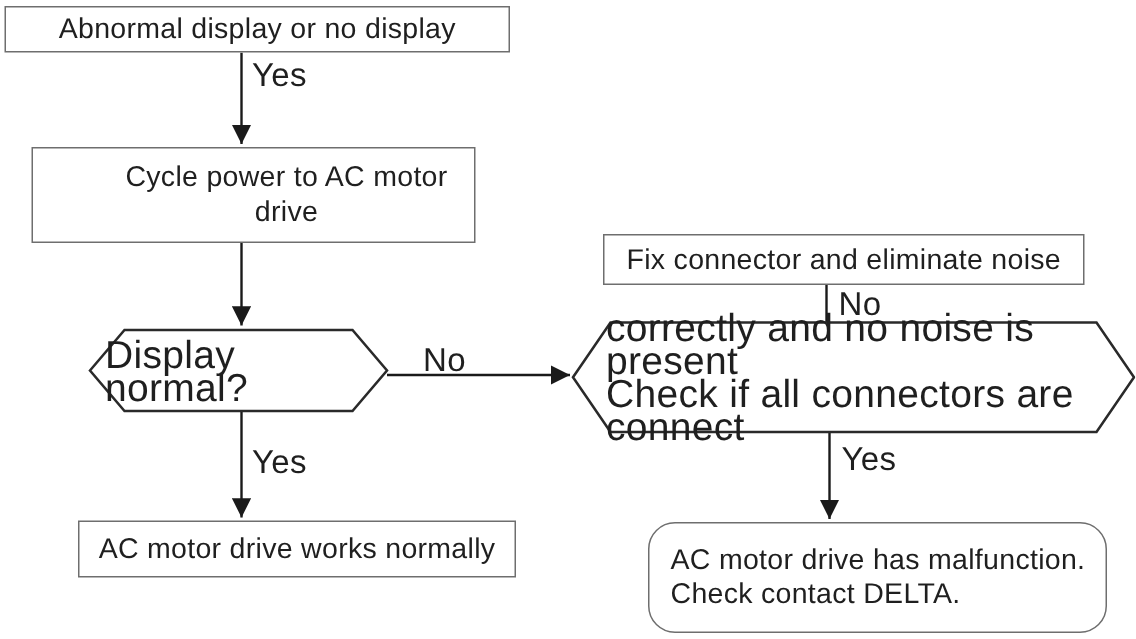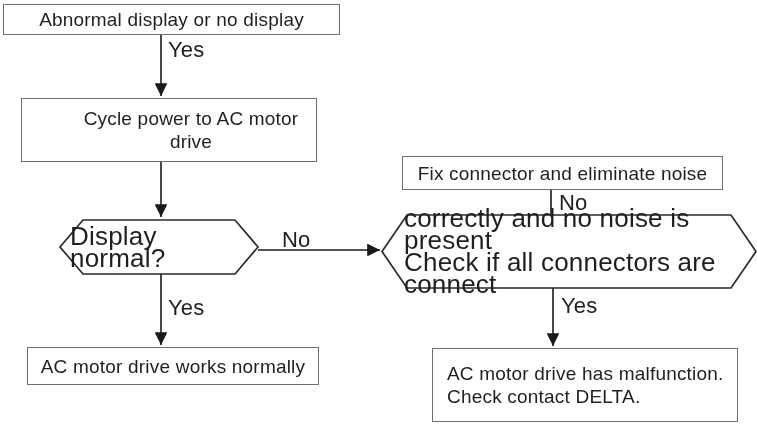--- a/index.html
+++ b/index.html
@@ -42,20 +42,21 @@
     justify-content: center;
     text-align: center;
     font-size: 19px;
     line-height: 23px;
     letter-spacing: 0.2px;
   }
   .node.multiline {
     justify-content: flex-start;
     text-align: left;
     padding-left: 14px;
+    border-radius: 18px;
   }
   .hex-text {
     position: absolute;
     display: flex;
     flex-direction: column;
     align-items: center;
     justify-content: center;
     font-size: 26px;
     line-height: 22px;
     letter-spacing: 0.2px;
@@ -101,21 +102,21 @@
   </div>
 
   <div class="node" style="left:21px; top:98px; width:296px; height:64px;padding-left:44px;">
     <span>Cycle power to AC motor drive</span>
   </div>
 
   <div class="hex-text" style="left:70px; top:220px; width:178px; height:54px;">
     <span>Display normal?</span>
   </div>
 
-  <div class="node" style="left:27px; top:347px; width:292px; height:38px;text-align:center;">
+  <div class="node" style="left:52px; top:347px; width:292px; height:38px;text-align:center;">
     <span>AC motor drive works normally</span>
   </div>
 
   <div class="node" style="left:402px; top:120px; width:321px; height:34px;margin-top:36px;">
     <span>Fix connector and eliminate noise</span>
   </div>
 
   <div class="hex-text left-align" style="left:404px; top:217px; width:330px; height:68px;">
     <span>correctly and no noise is present</span>
     <span>Check if all connectors are connect</span>

